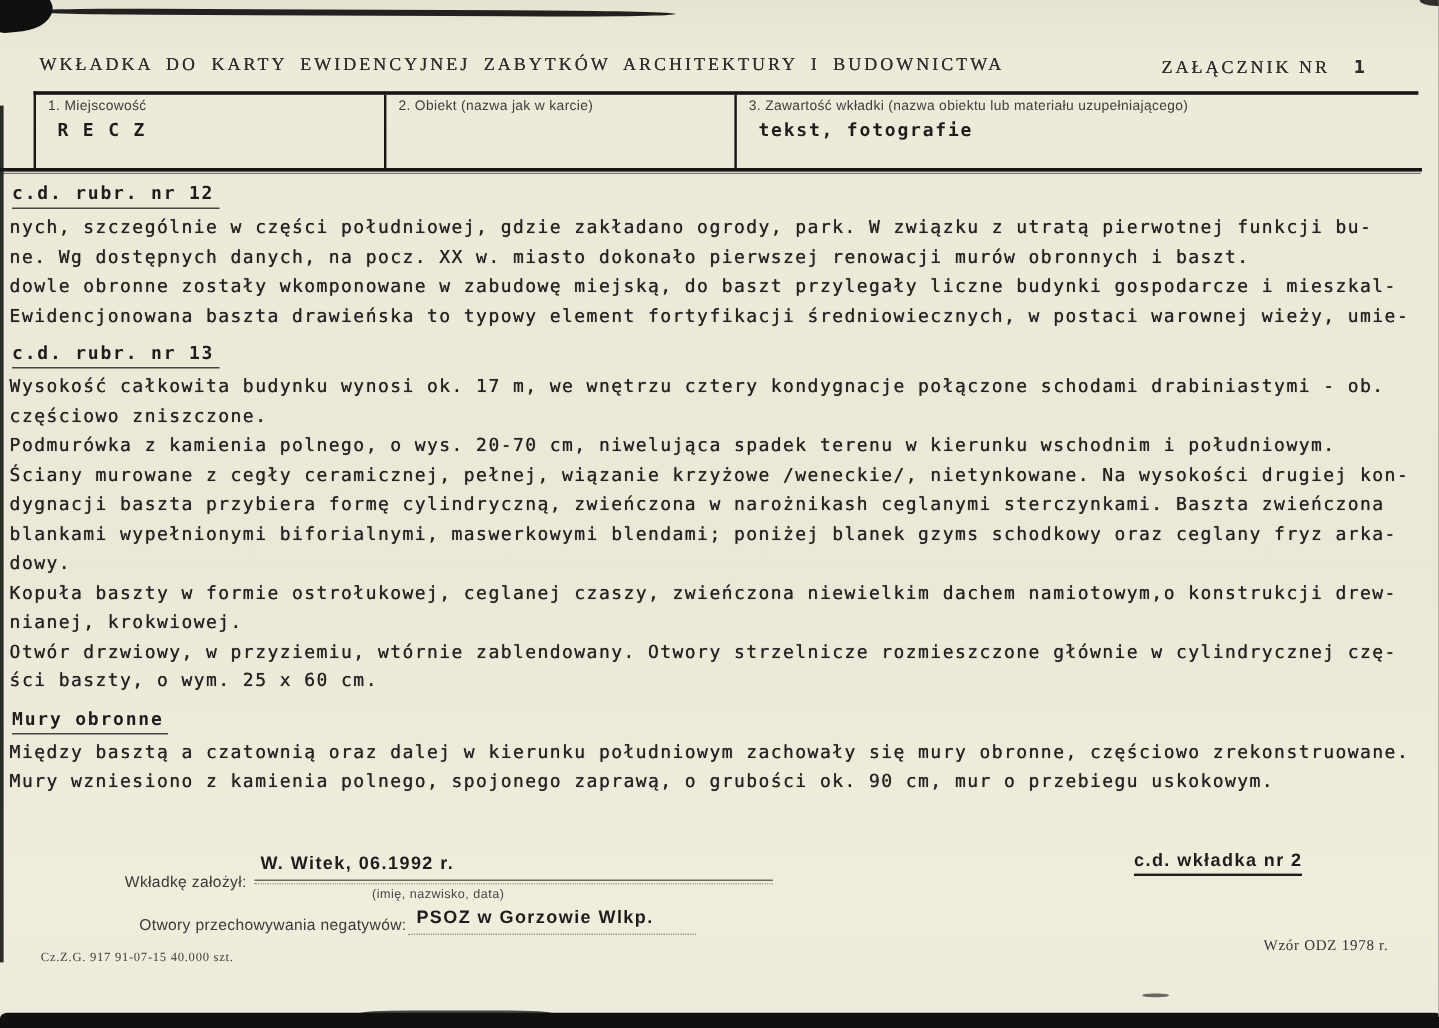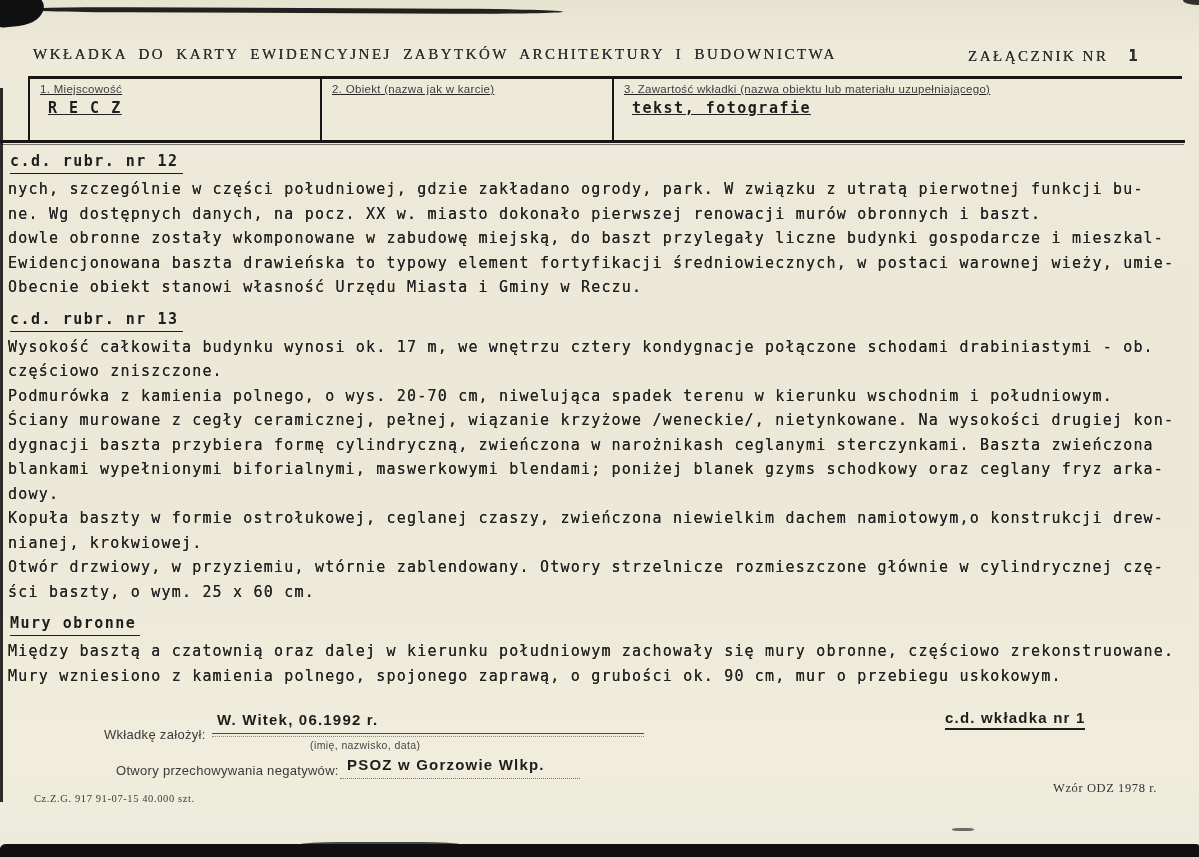--- a/index.html
+++ b/index.html
@@ -28,21 +28,21 @@
     position:absolute;left:968px;top:47px;
     font-family:"Liberation Serif",serif;font-size:15px;color:#2e2e2e;
     letter-spacing:2.5px;white-space:nowrap;text-shadow:0 0 .5px #2e2e2e;text-align:right;
   }
   .hdr-attach .att-nr{margin-left:20px;font-family:"DejaVu Sans Mono",monospace;font-weight:bold;font-size:15px;}
   .formband{
     position:absolute;left:28px;top:76px;width:1154px;height:64px;
     border-top:3px solid #161616;border-left:2px solid #161616;
     display:flex;box-sizing:border-box;
   }
-  .fcell{box-sizing:border-box;padding:4px 0 0 10px;text-decoration:underline;}
+  .fcell{box-sizing:border-box;padding:4px 0 0 10px;}
   .fcell.c1{width:290px;}
   .fcell.c2{width:292px;border-left:2px solid #161616;}
   .fcell.c3{flex:1;border-left:2px solid #161616;}
   .flabel{
     font-family:"Liberation Sans",sans-serif;font-size:11.5px;color:#3d3d3d;
     letter-spacing:.3px;white-space:nowrap;
   }
   .fvalue{
     margin-top:4px;padding-left:8px;
     font-family:"DejaVu Sans Mono",monospace;font-weight:bold;font-size:15px;
@@ -114,21 +114,20 @@
   <div class="table-bottom-rule"></div>
 
   <div class="body-text">
     <div class="section">
       <div class="sec-heading">c.d. rubr. nr 12</div>
       <div>
           <div class="tline">nych, szczególnie w części południowej, gdzie zakładano ogrody, park. W związku z utratą pierwotnej funkcji bu-</div>
           <div class="tline">ne. Wg dostępnych danych, na pocz. XX w. miasto dokonało pierwszej renowacji murów obronnych i baszt.</div>
           <div class="tline">dowle obronne zostały wkomponowane w zabudowę miejską, do baszt przylegały liczne budynki gospodarcze i mieszkal-</div>
           <div class="tline">Ewidencjonowana baszta drawieńska to typowy element fortyfikacji średniowiecznych, w postaci warownej wieży, umie-</div>
-          <div class="tline">Obecnie obiekt stanowi własność Urzędu Miasta i Gminy w Reczu.</div>
         </div>
     </div>
     <div class="section">
       <div class="sec-heading">c.d. rubr. nr 13</div>
       <div>
           <div class="tline">Wysokość całkowita budynku wynosi ok. 17 m, we wnętrzu cztery kondygnacje połączone schodami drabiniastymi - ob.</div>
           <div class="tline">częściowo zniszczone.</div>
           <div class="tline">Podmurówka z kamienia polnego, o wys. 20-70 cm, niwelująca spadek terenu w kierunku wschodnim i południowym.</div>
           <div class="tline">Ściany murowane z cegły ceramicznej, pełnej, wiązanie krzyżowe /weneckie/, nietynkowane. Na wysokości drugiej kon-</div>
           <div class="tline">dygnacji baszta przybiera formę cylindryczną, zwieńczona w narożnikash ceglanymi sterczynkami. Baszta zwieńczona</div>
@@ -147,20 +146,20 @@
           <div class="tline">Mury wzniesiono z kamienia polnego, spojonego zaprawą, o grubości ok. 90 cm, mur o przebiegu uskokowym.</div>
         </div>
     </div>
   </div>
 
   <div class="f-label founder-label">Wkładkę założył:</div>
   <div class="typed founder-value">W. Witek, 06.1992 r.</div>
   <div class="founder-line"></div>
   <div class="founder-line2"></div>
   <div class="founder-caption">(imię, nazwisko, data)</div>
-  <div class="typed continuation">c.d. wkładka nr 1</div>
+  <div class="typed continuation">c.d. wkładka nr 2</div>
   <div class="f-label negatives-label">Otwory przechowywania negatywów:</div>
   <div class="typed negatives-value">PSOZ w Gorzowie Wlkp.</div>
   <div class="negatives-line"></div>
   <div class="print-code">Cz.Z.G. 917 91-07-15 40.000 szt.</div>
   <div class="form-version">Wzór ODZ 1978 r.</div>
 
 </div>
 
 </body></html>

